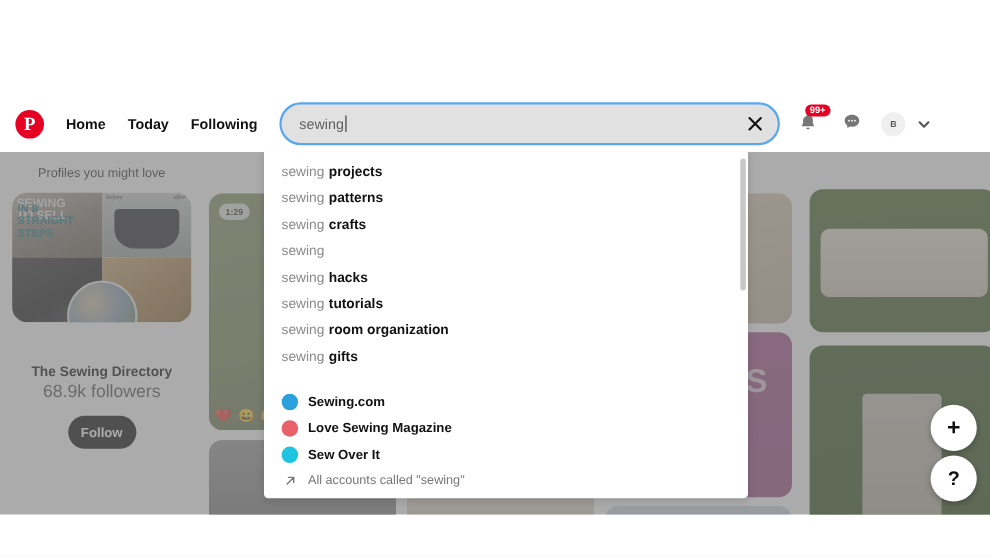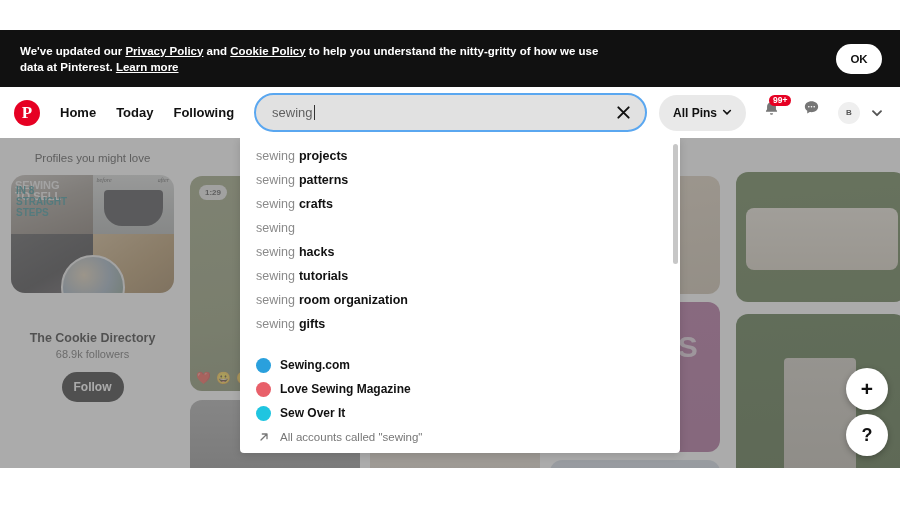--- a/index.html
+++ b/index.html
@@ -66,21 +66,21 @@
   }
 
   .pins-filter {
     margin-left: 12px; height: 36px; background: #e9e9e9; border-radius: 20px;
     display: flex; align-items: center; gap: 5px; padding: 0 14px;
     font-size: 12px; font-weight: 700; color: #111; cursor: pointer; flex: 0 0 auto;
   }
 
   .icon-btn {
     position: relative; width: 30px; height: 30px; margin-left: 10px;
-    display: flex; align-items: flex-start; justify-content: center;
+    display: flex; align-items: center; justify-content: center;
     cursor: pointer; flex: 0 0 auto;
   }
   .badge {
     position: absolute; top: -3px; left: 13px;
     background: #e60023; color: #fff; font-size: 8.5px; font-weight: 700;
     border-radius: 9px; padding: 1.5px 4px; line-height: 1; white-space: nowrap;
   }
   .avatar-sm {
     width: 22px; height: 22px; border-radius: 50%; background: #efefef;
     display: flex; align-items: center; justify-content: center;
@@ -134,21 +134,21 @@
   .cq2 .t3 { position:absolute; left:4px; top:2px; font-size:6px; color:#444; font-family:"Liberation Serif",serif; font-style:italic; }
   .cq2 .t4 { position:absolute; right:5px; top:2px; font-size:6px; color:#444; font-family:"Liberation Serif",serif; font-style:italic; }
   .cq2 .shape { position:absolute; left:14%; top:25%; width:72%; height:62%; background:#2b2b30; border-radius:4px 4px 18px 18px; }
   .pc-avatar {
     position: absolute; left: 50%; transform: translateX(-50%);
     bottom: -26px; width: 64px; height: 64px; border-radius: 50%;
     background: radial-gradient(circle at 35% 30%, #d6c5a8, #8ea2b5 45%, #5d7f55 100%);
     border: 2px solid #e9e9e9; overflow: hidden;
   }
   .pc-name { margin-top: 38px; font-size: 12.5px; font-weight: 700; color: #111; }
-  .pc-followers { margin-top: 3px; font-size: 11px; color: #555; }
+  .pc-followers { margin-top: 3px; font-size: 16px; color: #555; }
   .follow-btn {
     margin: 12px auto 0; width: 62px; height: 30px; border-radius: 16px;
     background: #111; color: #fff; font-size: 12px; font-weight: 700;
     display: flex; align-items: center; justify-content: center;
     border: none; cursor: pointer; font-family: "Liberation Sans", sans-serif;
   }
 
   
   .dropdown {
     position: absolute; left: 240px; top: 138px; width: 440px; height: 315px;
@@ -195,26 +195,20 @@
     position: absolute; left: 0; top: 0; width: 900px; height: 30px; background: #fff;
   }
 </style>
 </head>
 <body>
 
 <div id="app">
 
   <div class="top-white"></div>
 
-  <div class="banner">
-    <div class="banner-text">
-      <span>We've updated our </span><a href="#">Privacy Policy</a><span> and </span><a href="#">Cookie Policy</a><span> to help you understand the nitty-gritty of how we use data at Pinterest. </span><a href="#">Learn more</a>
-    </div>
-    <button class="ok-btn">OK</button>
-  </div>
 
   <div class="content">
     <div class="grid">
 
       <div class="profile-card">
         <div class="pc-title">Profiles you might love</div>
         <div class="pc-collage">
           <div class="cq cq1">
             <div class="t1">
               <span>SEWING</span><br><span>TO SELL</span>
@@ -225,21 +219,21 @@
           </div>
           <div class="cq cq2">
             <div class="t3">before</div>
             <div class="t4">after</div>
             <div class="shape"></div>
           </div>
           <div class="cq cq3"></div>
           <div class="cq cq4"></div>
           <div class="pc-avatar"></div>
         </div>
-        <div class="pc-name">The Cookie Directory</div>
+        <div class="pc-name">The Sewing Directory</div>
         <div class="pc-followers">68.9k followers</div>
         <button class="follow-btn">Follow</button>
       </div>
 
       <div class="col" style="left:190px;">
         <div class="pin" style="left:0;top:38px;width:170px;height:215px;background:linear-gradient(170deg,#8a9469 0%,#7e8a5e 60%,#6e7a52 100%);">
           <div class="dur">1:29</div>
           <div class="emoji-row">❤️ 😀 🙂</div>
         </div>
         <div class="pin" style="left:0;top:262px;width:170px;height:90px;background:linear-gradient(180deg,#9d9d9d 0%,#8b8b8b 50%,#787878 100%);"></div>
@@ -296,28 +290,20 @@
             <span class="caret"></span>
         </div>
         <div class="clear-x">
           <svg width="15" height="15" viewBox="0 0 16 16" aria-hidden="true">
             <path d="M2.5 2.5 L13.5 13.5 M13.5 2.5 L2.5 13.5" stroke="#111" stroke-width="2.1" stroke-linecap="round"></path>
           </svg>
         </div>
       </div>
     </div>
 
-    <div class="pins-filter">
-      <span>All Pins</span>
-      <span>
-        <svg width="10" height="10" viewBox="0 0 12 12" aria-hidden="true">
-          <path d="M2 4.2 L6 8.2 L10 4.2" stroke="#111" stroke-width="1.9" fill="none" stroke-linecap="round" stroke-linejoin="round"></path>
-        </svg>
-      </span>
-    </div>
 
     <div class="icon-btn">
       <span>
         <svg width="19" height="19" viewBox="0 0 24 24" aria-hidden="true">
           <path fill="#767676" d="M12 3a1.6 1.6 0 0 1 1.6 1.6v.5A5.6 5.6 0 0 1 17.6 11v3.2l1.4 2.2v1.1H5v-1.1l1.4-2.2V11a5.6 5.6 0 0 1 4-5.4v-.5A1.6 1.6 0 0 1 12 3z"></path>
           <path fill="#767676" d="M10 19.2h4a2 2 0 0 1-4 0z"></path>
         </svg>
       </span>
       <span class="badge">99+</span>
     </div>

